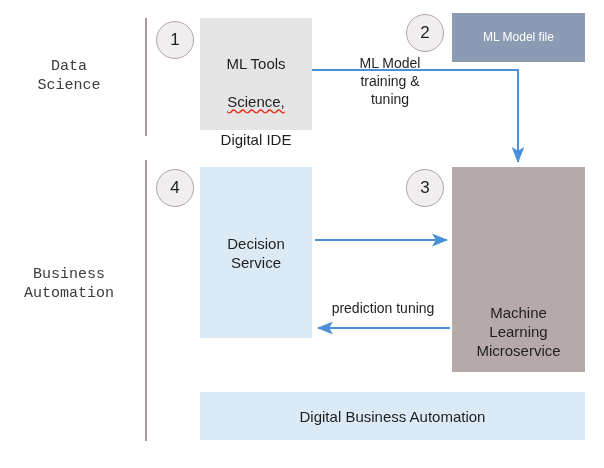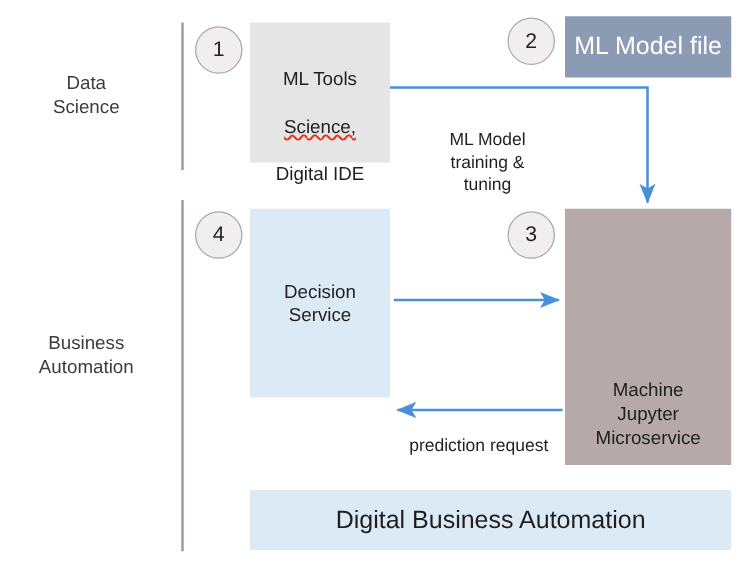--- a/index.html
+++ b/index.html
@@ -18,20 +18,21 @@
   }
 
   
   .lane-label {
     position: absolute;
     text-align: center;
     color: #3c3c3c;
     font-size: 15px;
     line-height: 19px;
     white-space: pre-line;
+    font-family: Liberation Mono, monospace;
   }
   #lane-label-data-science { left: 8px; top: 57px; width: 122px; }
   #lane-label-business-automation { left: 8px; top: 265px; width: 122px; }
 
   
   .lane-divider {
     position: absolute;
     width: 2px;
     background: #a89a99;
   }
@@ -84,27 +85,27 @@
     text-decoration: underline wavy #e8301a;
     text-decoration-skip-ink: none;
     text-underline-offset: 1px;
   }
 
   #box-ml-model-file {
     left: 452px; top: 13px;
     width: 133px; height: 49px;
     background: #8b9bb4;
     color: #ffffff;
-    font-size: 20px;
+    font-size: 12px;
     align-items: center;
   }
 
   #box-decision-service {
     left: 200px; top: 167px;
-    width: 112px; height: 151px;
+    width: 112px; height: 171px;
     background: #dceaf6;
     color: #1f1f1f;
     font-size: 15px;
     align-items: center;
   }
 
   #box-ml-microservice {
     left: 452px; top: 167px;
     width: 133px; height: 205px;
     background: #b5aaa9;
@@ -112,21 +113,21 @@
     font-size: 15px;
     align-items: flex-end;
     padding-bottom: 12px;
   }
 
   #box-digital-business-automation {
     left: 200px; top: 392px;
     width: 385px; height: 48px;
     background: #dceaf6;
     color: #1f1f1f;
-    font-size: 20px;
+    font-size: 15px;
     align-items: center;
   }
 
   
   #arrow-layer {
     position: absolute;
     left: 0; top: 0;
     width: 604px; height: 468px;
     z-index: 4;
     pointer-events: none;
@@ -134,21 +135,20 @@
 
   
   .arrow-label {
     position: absolute;
     text-align: center;
     color: #1f1f1f;
     font-size: 14px;
     line-height: 18px;
     white-space: pre-line;
     z-index: 5;
-    margin-top: 48px;
   }
   #arrow-label-training { left: 330px; top: 54px; width: 120px; }
   #arrow-label-prediction-request { left: 312px; top: 210px; width: 142px; }
   #arrow-label-prediction-answer { left: 312px; top: 299px; width: 142px; }
 </style>
 </head>
 <body>
 
 <div id="stage">
 
@@ -173,21 +173,21 @@
     <span>ML Model file</span>
   </div>
 
   <div class="box" id="box-decision-service">
     <span>Decision
 Service</span>
   </div>
 
   <div class="box" id="box-ml-microservice">
     <span>Machine
-Jupyter
+Learning
 Microservice</span>
   </div>
 
   <div class="box" id="box-digital-business-automation">
     <span>Digital Business Automation</span>
   </div>
 
   <div class="step-circle" id="step-circle-1">
     <span>1</span>
   </div>
@@ -213,15 +213,15 @@
     <path d="M315,240 L447,240" fill="none" stroke="#4a90d9" stroke-width="2" marker-end="url(#arrowhead-blue)"></path>
 
     <path d="M450,328 L318,328" fill="none" stroke="#4a90d9" stroke-width="2" marker-end="url(#arrowhead-blue)"></path>
   </svg>
 
   <div class="arrow-label" id="arrow-label-training">ML Model
 training &amp;
 tuning</div>
 
 
-  <div class="arrow-label" id="arrow-label-prediction-answer">prediction request</div>
+  <div class="arrow-label" id="arrow-label-prediction-answer">prediction tuning</div>
 
 </div>
 
 </body></html>

